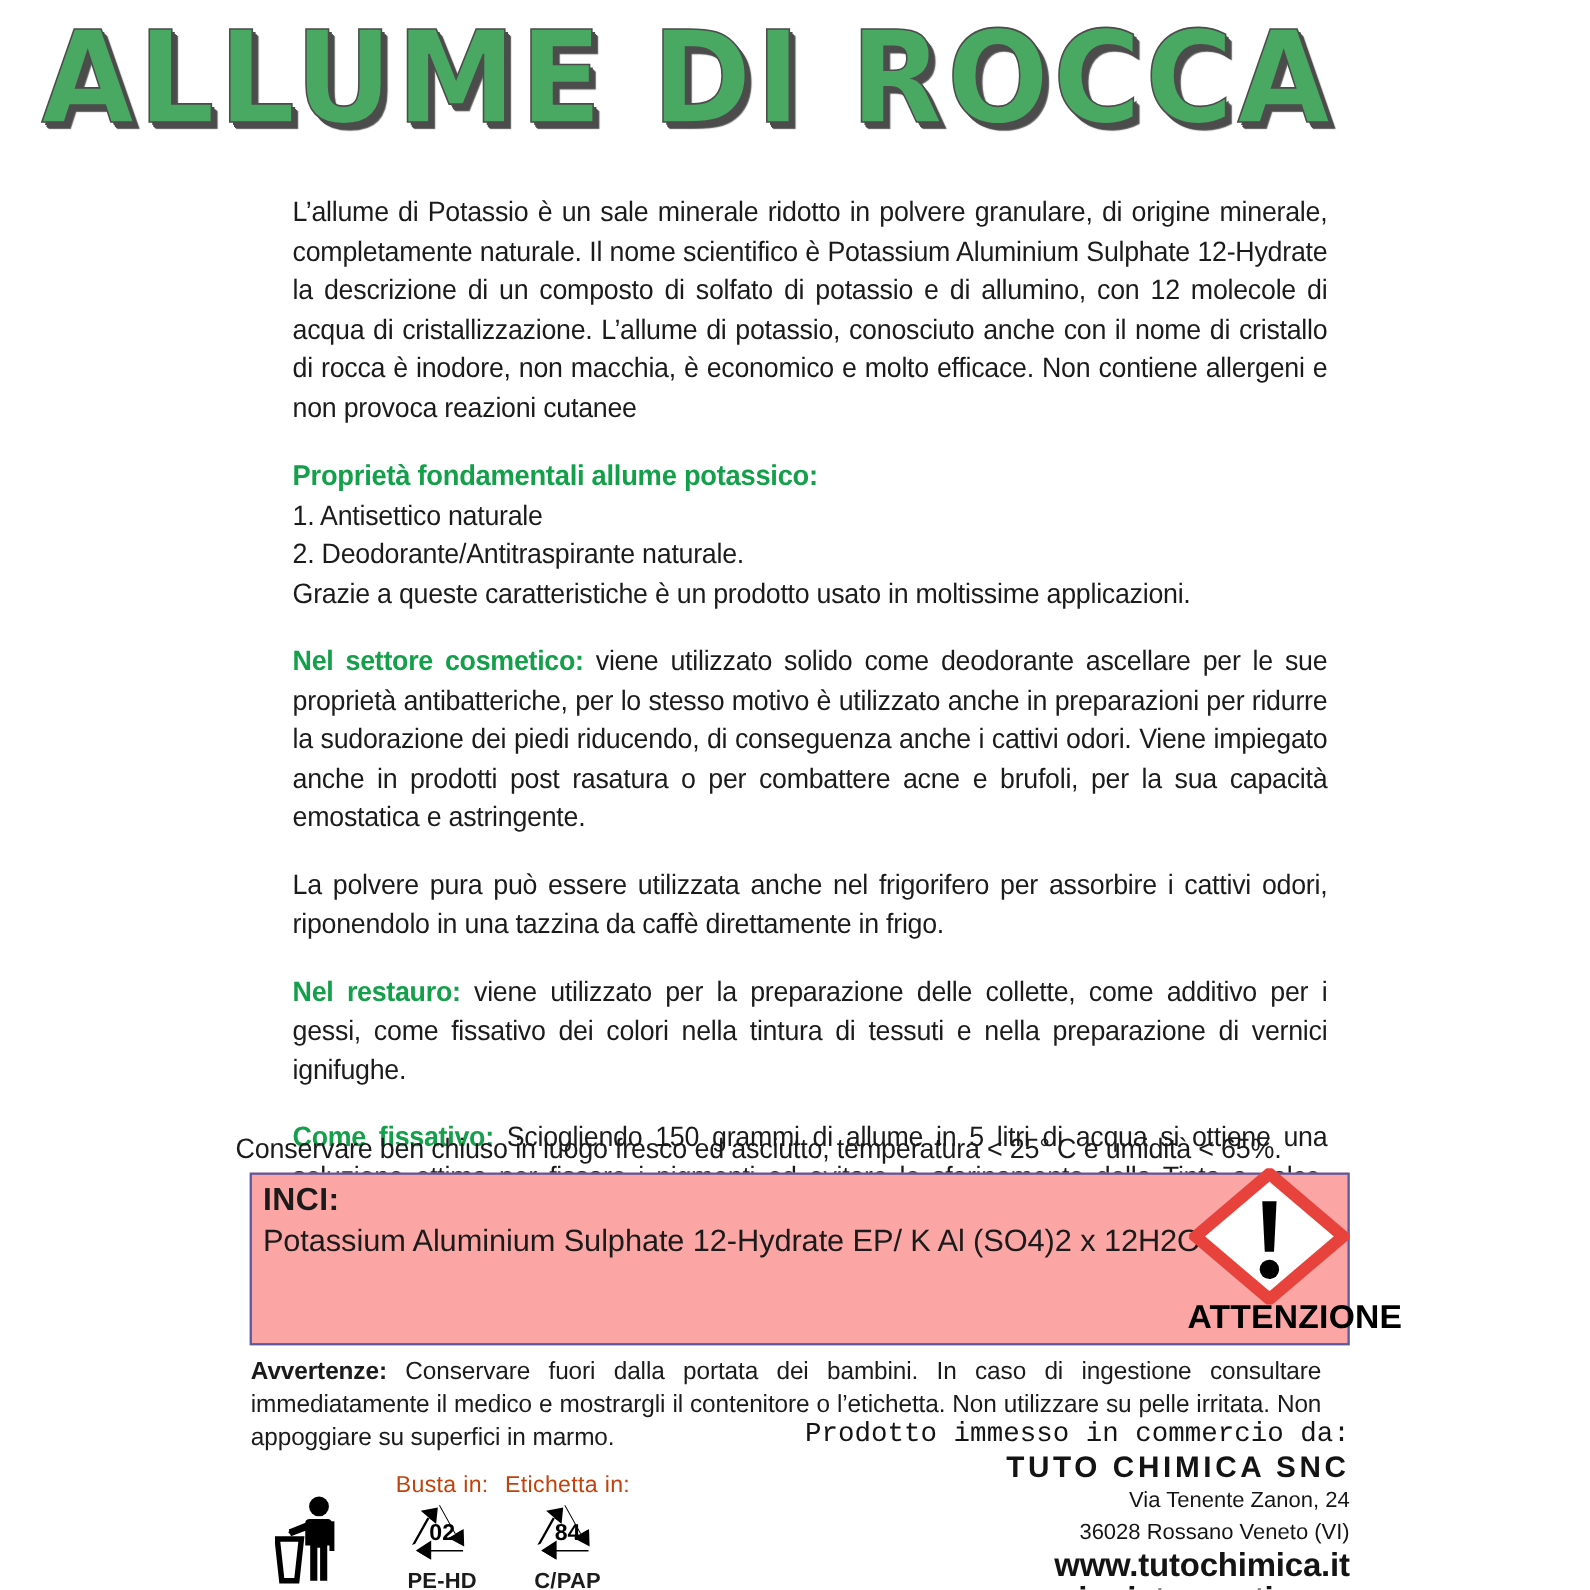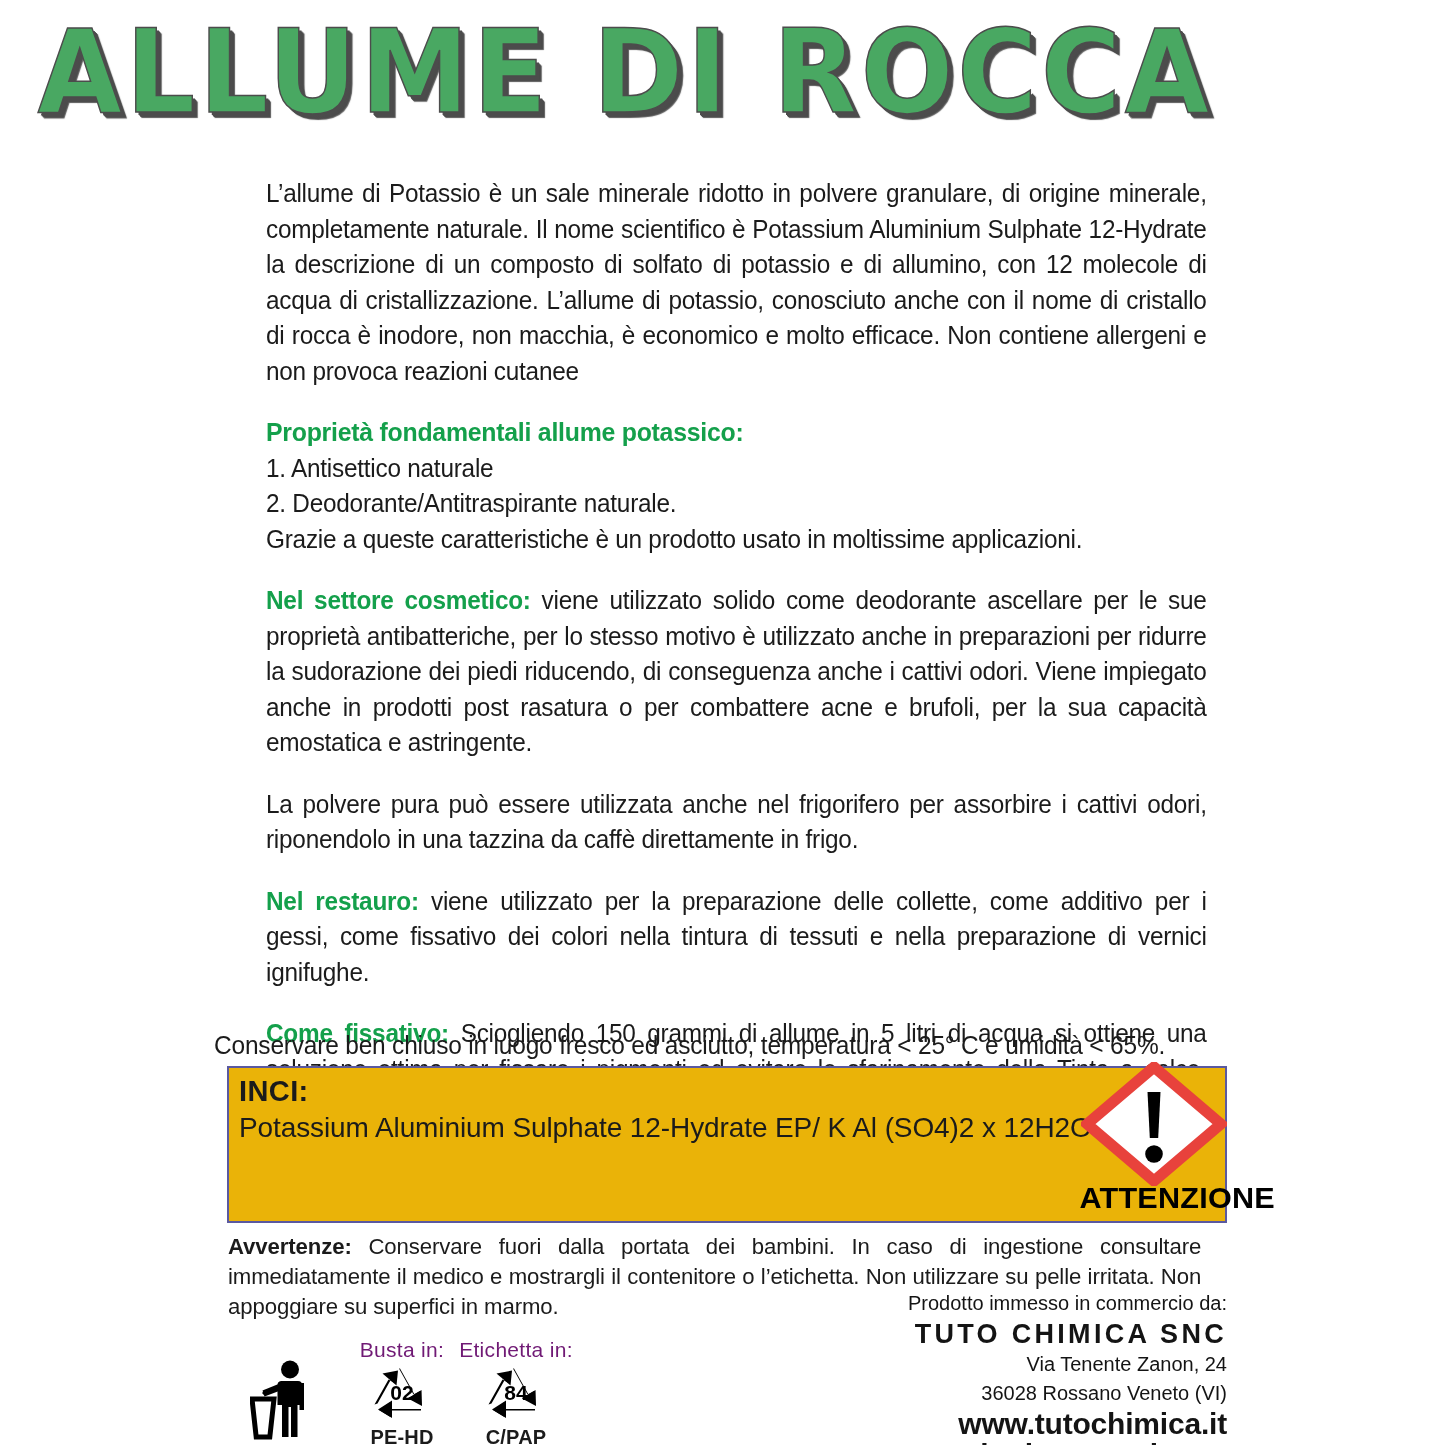--- a/index.html
+++ b/index.html
@@ -97,21 +97,21 @@
 
   
   .inci-box {
     position: absolute;
     left: 227px;
     top: 1066px;
     width: 1000px;
     height: 157px;
     border: 2.5px solid #5a59a0;
     box-sizing: border-box;
-    background: #eab308;
+    background: #fca5a5;
   }
   .inci-title {
     position: absolute;
     left: 10px;
     top: 5px;
     font-family: "Liberation Sans", sans-serif;
     font-weight: bold;
     font-size: 29px;
     line-height: 36px;
     letter-spacing: 0.4px;
@@ -166,21 +166,21 @@
   
   .company {
     position: absolute;
     right: 218px;
     top: 1289px;
     width: 520px;
     text-align: right;
     font-family: "Liberation Sans", sans-serif;
     color: #141414;
   }
-  .co-line1 { font-size: 20px; line-height: 29px; }
+  .co-line1 { font-size: 25px; line-height: 29px; font-family: Liberation Mono, monospace; }
   .co-name {
     font-size: 27px;
     line-height: 32px;
     font-weight: bold;
     letter-spacing: 3.3px;
     text-align: right;
   }
   .co-addr { font-size: 20px; line-height: 29px; }
   .co-web {
     font-size: 30px;
@@ -206,21 +206,21 @@
     position: absolute;
     text-align: center;
     width: 120px;
   }
   .rec-group.g1 { left: 104px; top: 0px; }
   .rec-group.g2 { left: 218px; top: 0px; }
   .rec-cap {
     font-family: "Liberation Sans", sans-serif;
     font-size: 21px;
     line-height: 24px;
-    color: #701a75;
+    color: #c2410c;
     letter-spacing: 0.3px;
   }
   .rec-sym { margin-top: 2px; }
   .rec-code {
     font-family: "Liberation Sans", sans-serif;
     font-weight: bold;
     font-size: 20px;
     line-height: 22px;
     margin-top: 0px;
     letter-spacing: 0.2px;

